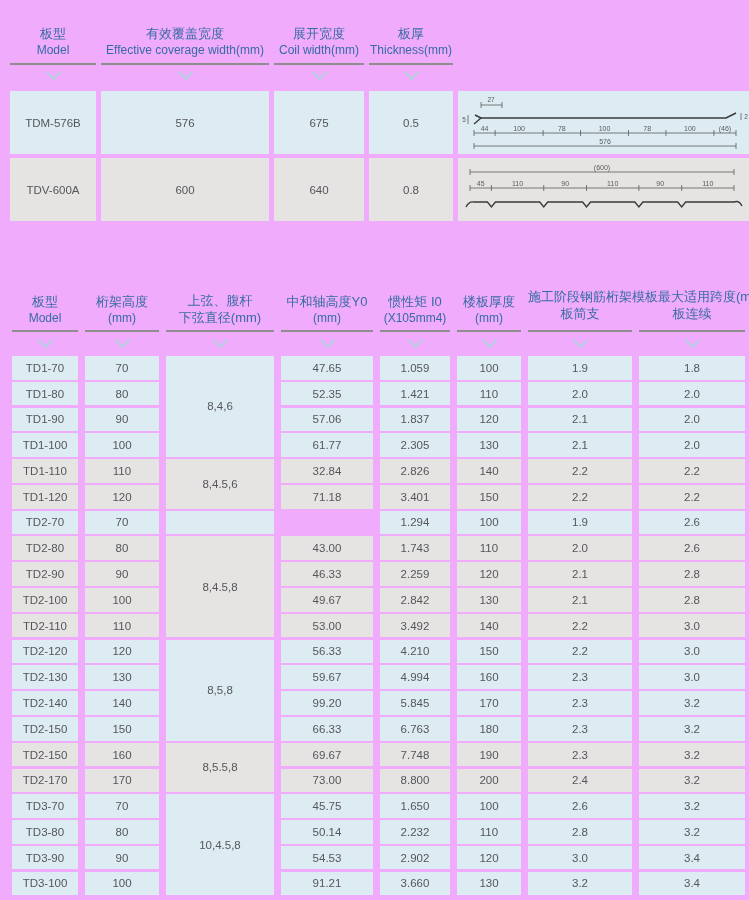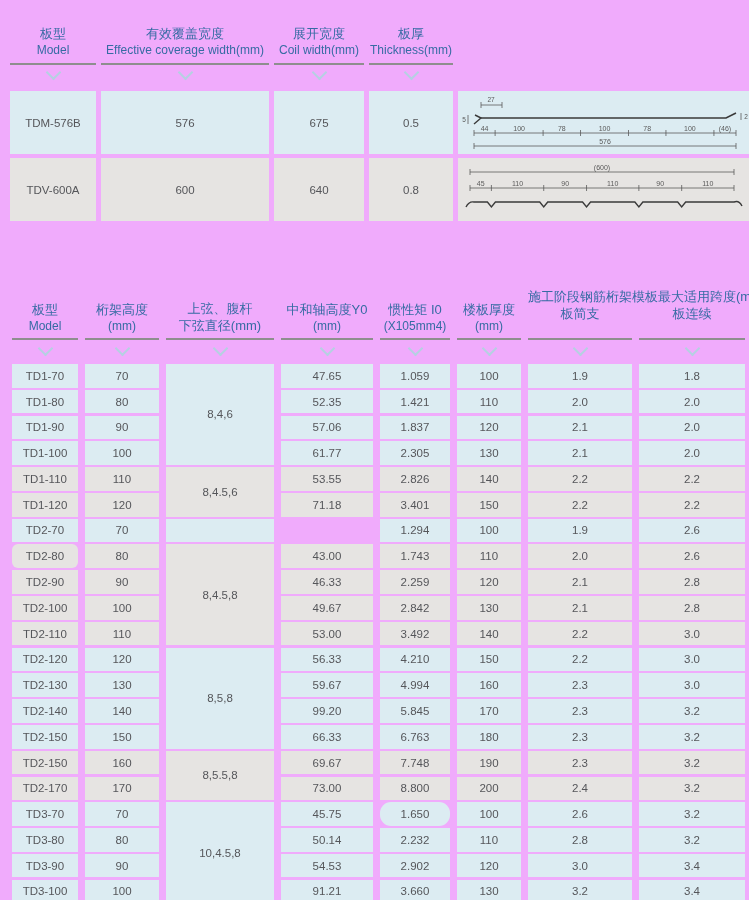--- a/index.html
+++ b/index.html
@@ -41,21 +41,21 @@
   .t2 { position:absolute; left:12px; top:288px; width:733px; }
   .t2-cols { grid-template-columns:66px 74px 108px 92px 70px 64px 104px 106px; column-gap:7px; }
   .t2-head { display:grid; }
   .h2 {
     grid-row:1 / span 2; display:flex; flex-direction:column; justify-content:flex-end;
     align-items:center; border-bottom:2px solid #8e8e8e; padding-bottom:4px;
   }
   .hspan-title { grid-row:1; grid-column:7 / span 2; text-align:center; align-self:end; }
   .hsub {
     grid-row:2; display:flex; align-items:flex-end; justify-content:center;
-    border-bottom:2px solid #8e8e8e; padding-bottom:16px;
+    border-bottom:2px solid #8e8e8e; padding-bottom:8px;
   }
   .hsub7 { grid-column:7; } .hsub8 { grid-column:8; }
   .t2-chev { display:grid; height:22px; align-items:center; }
   .t2-body { display:grid; grid-auto-rows:23.6px; row-gap:2.2px; margin-top:2px; }
   .spec-cell { font-size:11.5px; }
   svg text { font-family:"Liberation Sans", sans-serif; }
 </style>
 </head>
 <body>
 
@@ -249,40 +249,40 @@
         <div class="cell tone-blue" style="grid-area: 3 / 8;">2.0</div>
         <div class="cell tone-blue" style="grid-area: 4 / 1;">TD1-100</div>
         <div class="cell tone-blue" style="grid-area: 4 / 2;">100</div>
         <div class="cell tone-blue" style="grid-area: 4 / 4;">61.77</div>
         <div class="cell tone-blue" style="grid-area: 4 / 5;">2.305</div>
         <div class="cell tone-blue" style="grid-area: 4 / 6;">130</div>
         <div class="cell tone-blue" style="grid-area: 4 / 7;">2.1</div>
         <div class="cell tone-blue" style="grid-area: 4 / 8;">2.0</div>
         <div class="cell tone-gray" style="grid-area: 5 / 1;">TD1-110</div>
         <div class="cell tone-gray" style="grid-area: 5 / 2;">110</div>
-        <div class="cell tone-gray" style="grid-area: 5 / 4;">53.55</div>
+        <div class="cell tone-gray" style="grid-area: 5 / 4;">32.84</div>
         <div class="cell tone-gray" style="grid-area: 5 / 5;">2.826</div>
         <div class="cell tone-gray" style="grid-area: 5 / 6;">140</div>
         <div class="cell tone-gray" style="grid-area: 5 / 7;">2.2</div>
         <div class="cell tone-gray" style="grid-area: 5 / 8;">2.2</div>
         <div class="cell tone-gray" style="grid-area: 6 / 1;">TD1-120</div>
         <div class="cell tone-gray" style="grid-area: 6 / 2;">120</div>
         <div class="cell tone-gray" style="grid-area: 6 / 4;">71.18</div>
         <div class="cell tone-gray" style="grid-area: 6 / 5;">3.401</div>
         <div class="cell tone-gray" style="grid-area: 6 / 6;">150</div>
         <div class="cell tone-gray" style="grid-area: 6 / 7;">2.2</div>
         <div class="cell tone-gray" style="grid-area: 6 / 8;">2.2</div>
         <div class="cell tone-blue" style="grid-area: 7 / 1;">TD2-70</div>
         <div class="cell tone-blue" style="grid-area: 7 / 2;">70</div>
         <div class="cell tone-blue" style="grid-area: 7 / 4; margin-top: 44px;">39.67</div>
         <div class="cell tone-blue" style="grid-area: 7 / 5;">1.294</div>
         <div class="cell tone-blue" style="grid-area: 7 / 6;">100</div>
         <div class="cell tone-blue" style="grid-area: 7 / 7;">1.9</div>
         <div class="cell tone-blue" style="grid-area: 7 / 8;">2.6</div>
-        <div class="cell tone-gray" style="grid-area: 8 / 1; border-radius: 6px;">TD2-80</div>
+        <div class="cell tone-gray" style="grid-area: 8 / 1;">TD2-80</div>
         <div class="cell tone-gray" style="grid-area: 8 / 2;">80</div>
         <div class="cell tone-gray" style="grid-area: 8 / 4;">43.00</div>
         <div class="cell tone-gray" style="grid-area: 8 / 5;">1.743</div>
         <div class="cell tone-gray" style="grid-area: 8 / 6;">110</div>
         <div class="cell tone-gray" style="grid-area: 8 / 7;">2.0</div>
         <div class="cell tone-gray" style="grid-area: 8 / 8;">2.6</div>
         <div class="cell tone-gray" style="grid-area: 9 / 1;">TD2-90</div>
         <div class="cell tone-gray" style="grid-area: 9 / 2;">90</div>
         <div class="cell tone-gray" style="grid-area: 9 / 4;">46.33</div>
         <div class="cell tone-gray" style="grid-area: 9 / 5;">2.259</div>
@@ -341,21 +341,21 @@
         <div class="cell tone-gray" style="grid-area: 17 / 1;">TD2-170</div>
         <div class="cell tone-gray" style="grid-area: 17 / 2;">170</div>
         <div class="cell tone-gray" style="grid-area: 17 / 4;">73.00</div>
         <div class="cell tone-gray" style="grid-area: 17 / 5;">8.800</div>
         <div class="cell tone-gray" style="grid-area: 17 / 6;">200</div>
         <div class="cell tone-gray" style="grid-area: 17 / 7;">2.4</div>
         <div class="cell tone-gray" style="grid-area: 17 / 8;">3.2</div>
         <div class="cell tone-blue" style="grid-area: 18 / 1;">TD3-70</div>
         <div class="cell tone-blue" style="grid-area: 18 / 2;">70</div>
         <div class="cell tone-blue" style="grid-area: 18 / 4;">45.75</div>
-        <div class="cell tone-blue" style="grid-area: 18 / 5; border-radius: 11px;">1.650</div>
+        <div class="cell tone-blue" style="grid-area: 18 / 5;">1.650</div>
         <div class="cell tone-blue" style="grid-area: 18 / 6;">100</div>
         <div class="cell tone-blue" style="grid-area: 18 / 7;">2.6</div>
         <div class="cell tone-blue" style="grid-area: 18 / 8;">3.2</div>
         <div class="cell tone-blue" style="grid-area: 19 / 1;">TD3-80</div>
         <div class="cell tone-blue" style="grid-area: 19 / 2;">80</div>
         <div class="cell tone-blue" style="grid-area: 19 / 4;">50.14</div>
         <div class="cell tone-blue" style="grid-area: 19 / 5;">2.232</div>
         <div class="cell tone-blue" style="grid-area: 19 / 6;">110</div>
         <div class="cell tone-blue" style="grid-area: 19 / 7;">2.8</div>
         <div class="cell tone-blue" style="grid-area: 19 / 8;">3.2</div>

